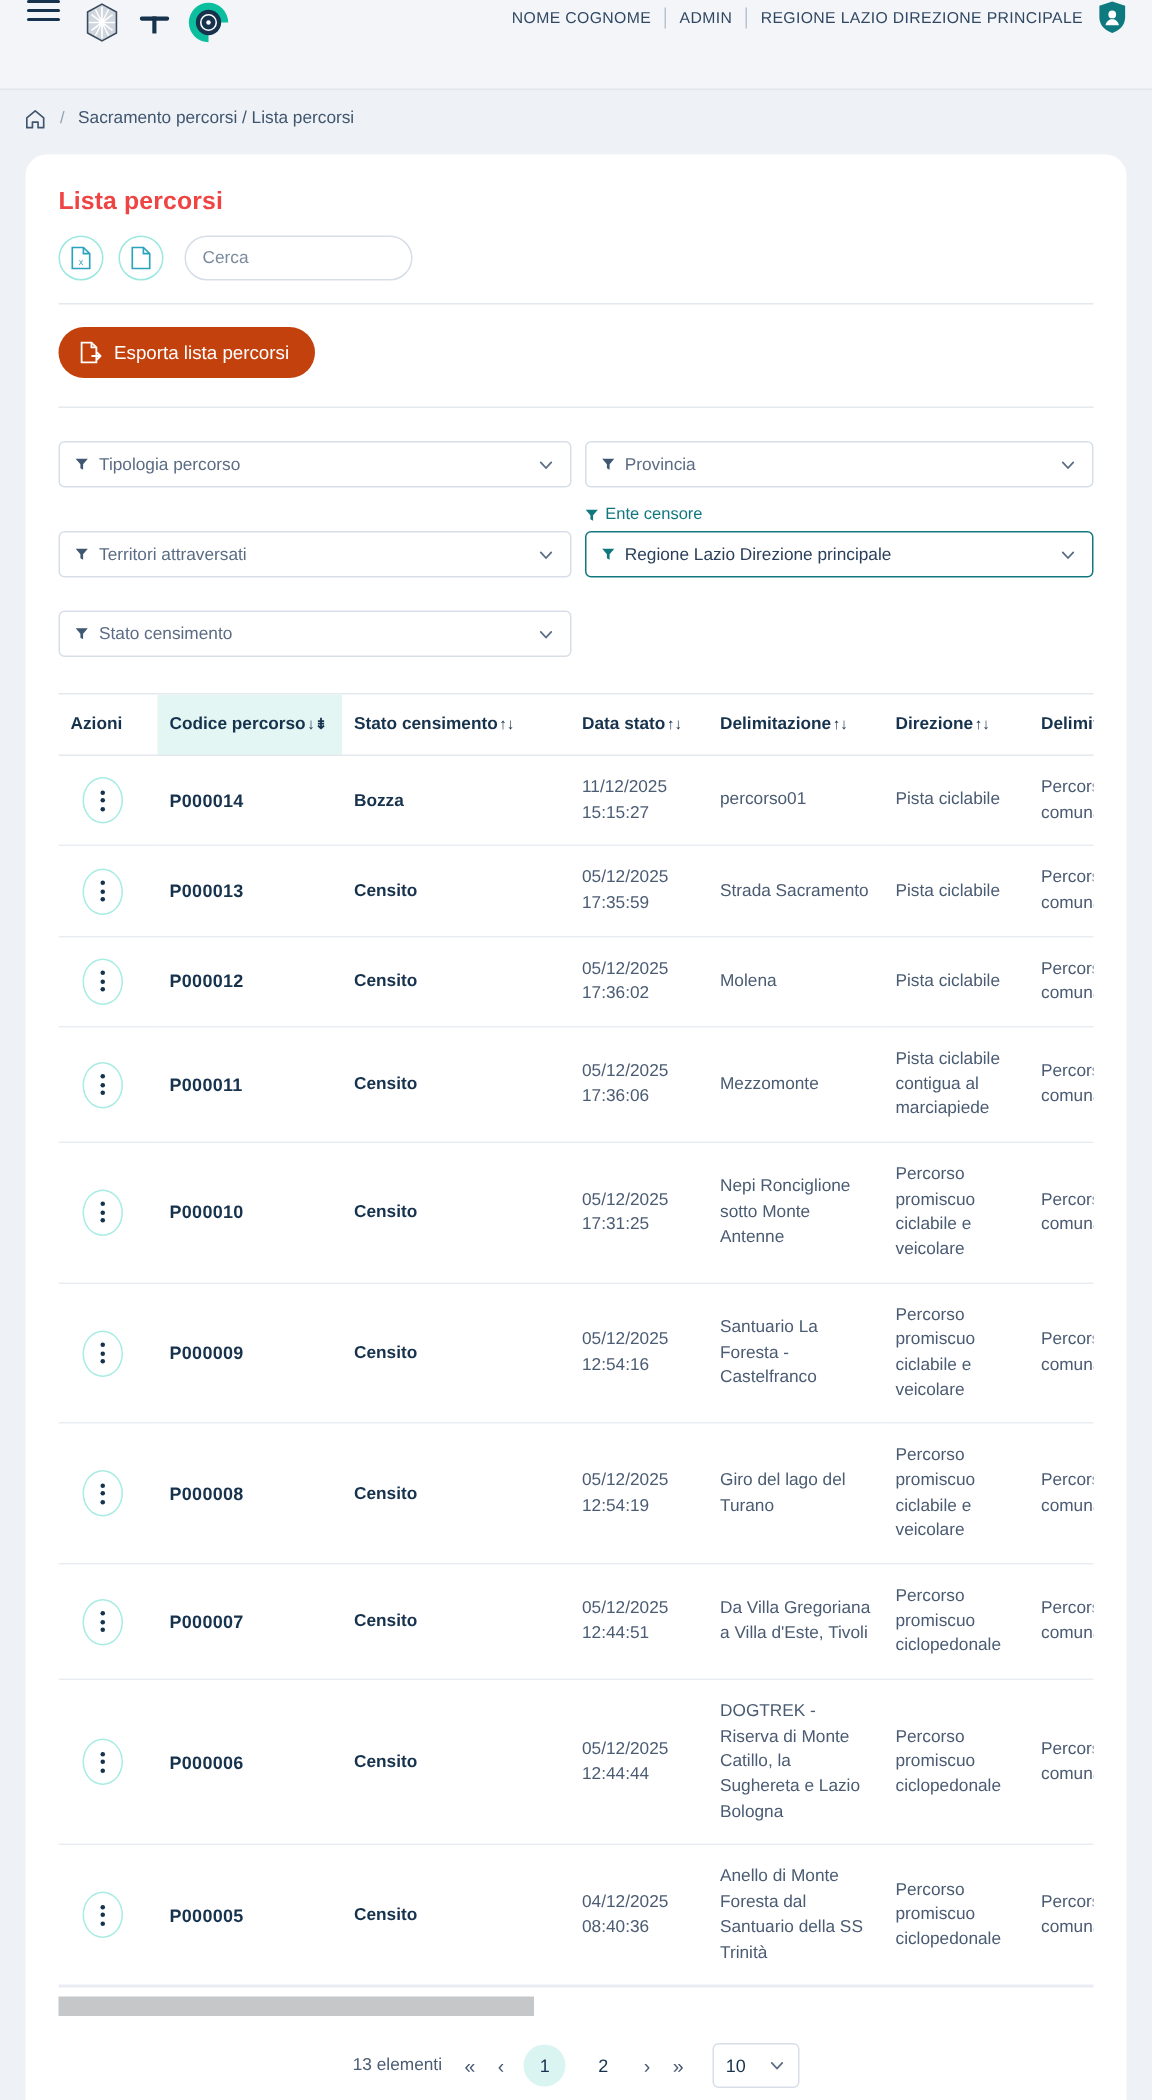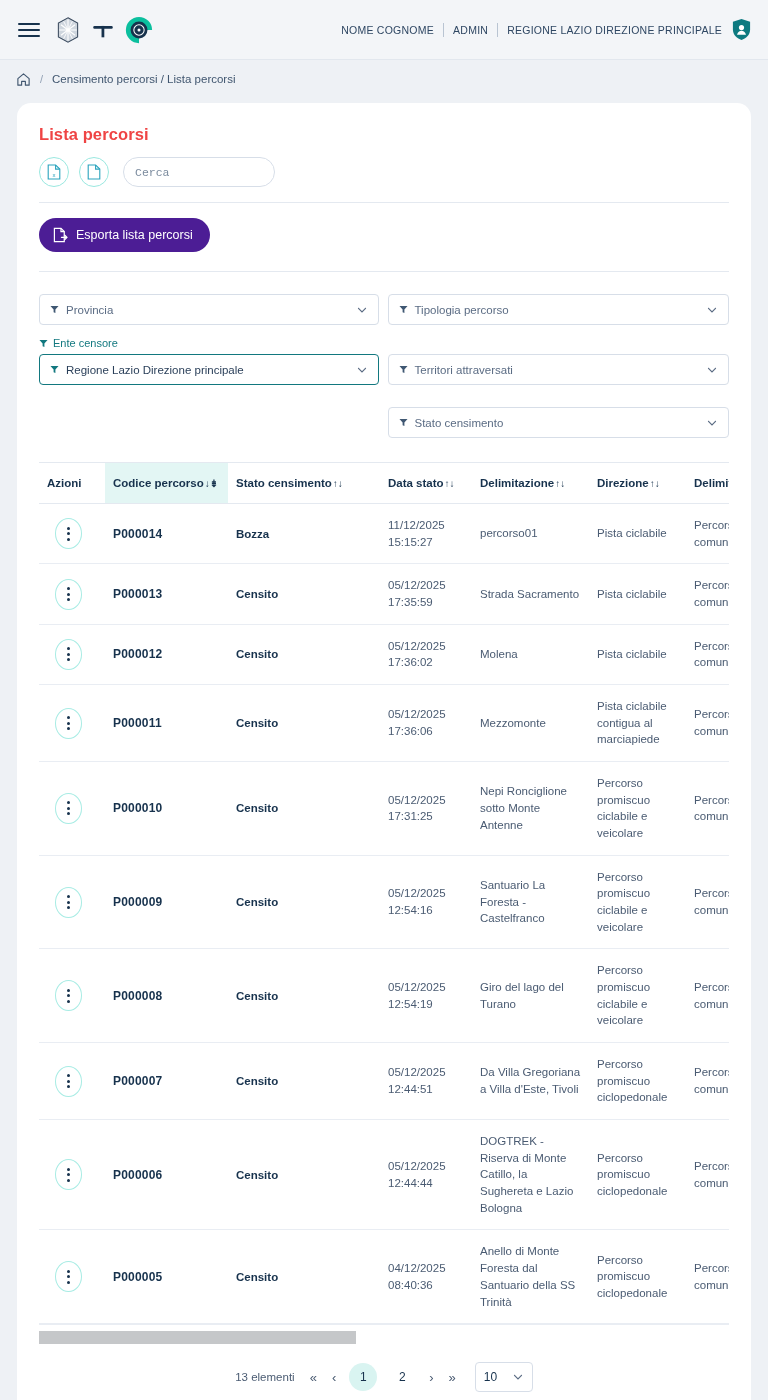--- a/index.html
+++ b/index.html
@@ -7,21 +7,21 @@
     width: 768px; height: 1400px;
     background: #eef1f5;
     font-family: "Liberation Sans", sans-serif;
     color: #1b2a4a;
     overflow: hidden;
   }
 
   
   .topbar {
     height: 60px; background: #f3f5f8;
-    display: flex; align-items: center;
+    display: flex; align-items: flex-start;
     padding: 0 16px 0 18px;
     border-bottom: 1px solid #e2e7ee;
   }
   .hamburger { width: 22px; display: flex; flex-direction: column; gap: 4px; cursor: pointer; }
   .hamburger i { display: block; height: 2px; background: #17324d; border-radius: 1px; }
   .brand-marks { display: flex; align-items: center; gap: 8px; margin-left: 14px; }
   .mark-net { width: 28px; height: 28px; }
   .mark-t { width: 26px; height: 26px; }
   .mark-logo { width: 30px; height: 30px; }
 
@@ -76,28 +76,28 @@
     display: flex; align-items: center; justify-content: center;
     cursor: pointer;
   }
   .search-wrap {
     width: 152px; height: 30px; border: 1px solid #d7dee8; border-radius: 16px;
     display: flex; align-items: center; padding: 0 11px; background: #fff;
     margin-left: 4px;
   }
   .search-wrap input {
     border: none; outline: none; font-size: 11.5px; color: #5b6c84;
-    flex: 1; background: transparent; font-family: Liberation Mono, monospace;
+    flex: 1; background: transparent; font-family: Liberation Sans, sans-serif;
   }
   .search-wrap input::placeholder { color: #7b8b9e; }
   .divider { height: 1px; background: #e4e9f0; margin: 15px 0 0 0; }
 
   .export-btn {
     display: inline-flex; align-items: center; gap: 8px;
-    background: #4c1d95; color: #fff; border: none; border-radius: 20px;
+    background: #c2410c; color: #fff; border: none; border-radius: 20px;
     padding: 9px 17px 9px 14px; font-size: 12.5px; font-family: inherit;
     cursor: pointer; margin-top: 15px; font-weight: 400;
   }
   .divider2 { height: 1px; background: #e4e9f0; margin-top: 19px; }
 
   
   .filters { margin-top: 22px; }
   .frow { display: flex; gap: 9px; }
   .fcol { display: flex; flex-direction: column; }
   .fcol.left { width: 343px; }
@@ -232,21 +232,21 @@
       <path d="M6.3 17.5 C7 14.6 9 13.4 11 13.4 C13 13.4 15 14.6 15.7 17.5 Z" fill="#ffffff"></path>
     </svg>
   </div>
 </div>
 
 <div class="breadcrumb">
   <svg class="bc-home" viewBox="0 0 16 16">
     <path d="M2 7 L8 2 L14 7 V14 H10 V10 H6 V14 H2 Z" fill="none" stroke="#40566f" stroke-width="1.2" stroke-linejoin="round"></path>
   </svg>
   <span class="bc-slash">/</span>
-  <span class="bc-text">Censimento percorsi / Lista percorsi</span>
+  <span class="bc-text">Sacramento percorsi / Lista percorsi</span>
 </div>
 
 <div class="card">
   <div class="card-inner">
 
     <div class="page-title">Lista percorsi</div>
 
 
     <div class="toolbar">
       <div class="round-btn">
@@ -280,20 +280,52 @@
         <path d="M9 10.5 H15 M12.6 8.2 L15 10.5 L12.6 12.8" fill="none" stroke="#ffffff" stroke-width="1.3" stroke-linecap="round" stroke-linejoin="round"></path>
       </svg>
       <span>Esporta lista percorsi</span>
     </button>
 
     <div class="divider2"></div>
 
     
     <div class="filters">
       <div class="frow">
+        <div class="fcol left">
+          <div class="select">
+            <svg class="funnel" viewBox="0 0 10 10">
+              <path d="M0.5 1 H9.5 L6 5 V9 L4 8 V5 Z" fill="#3f5772"></path>
+            </svg>
+            <span class="sel-label">Tipologia percorso</span>
+            <svg class="chev" viewBox="0 0 12 12">
+              <path d="M2.5 4.3 L6 8 L9.5 4.3" fill="none" stroke="#5b6c84" stroke-width="1.2" stroke-linecap="round"></path>
+            </svg>
+          </div>
+          <div class="spacer-28"></div>
+          <div class="select">
+            <svg class="funnel" viewBox="0 0 10 10">
+              <path d="M0.5 1 H9.5 L6 5 V9 L4 8 V5 Z" fill="#3f5772"></path>
+            </svg>
+            <span class="sel-label">Territori attraversati</span>
+            <svg class="chev" viewBox="0 0 12 12">
+              <path d="M2.5 4.3 L6 8 L9.5 4.3" fill="none" stroke="#5b6c84" stroke-width="1.2" stroke-linecap="round"></path>
+            </svg>
+          </div>
+          <div class="spacer-22"></div>
+          <div class="select">
+            <svg class="funnel" viewBox="0 0 10 10">
+              <path d="M0.5 1 H9.5 L6 5 V9 L4 8 V5 Z" fill="#3f5772"></path>
+            </svg>
+            <span class="sel-label">Stato censimento</span>
+            <svg class="chev" viewBox="0 0 12 12">
+              <path d="M2.5 4.3 L6 8 L9.5 4.3" fill="none" stroke="#5b6c84" stroke-width="1.2" stroke-linecap="round"></path>
+            </svg>
+          </div>
+        </div>
+
         <div class="fcol right">
           <div class="select">
             <svg class="funnel" viewBox="0 0 10 10">
               <path d="M0.5 1 H9.5 L6 5 V9 L4 8 V5 Z" fill="#3f5772"></path>
             </svg>
             <span class="sel-label">Provincia</span>
             <svg class="chev" viewBox="0 0 12 12">
               <path d="M2.5 4.3 L6 8 L9.5 4.3" fill="none" stroke="#5b6c84" stroke-width="1.2" stroke-linecap="round"></path>
             </svg>
           </div>
@@ -302,52 +334,20 @@
             <svg class="funnel" viewBox="0 0 10 10">
               <path d="M0.5 1 H9.5 L6 5 V9 L4 8 V5 Z" fill="#12787f"></path>
             </svg>
             <span>Ente censore</span>
           </div>
           <div class="select accent">
             <svg class="funnel" viewBox="0 0 10 10">
               <path d="M0.5 1 H9.5 L6 5 V9 L4 8 V5 Z" fill="#12787f"></path>
             </svg>
             <span class="sel-label">Regione Lazio Direzione principale</span>
-            <svg class="chev" viewBox="0 0 12 12">
-              <path d="M2.5 4.3 L6 8 L9.5 4.3" fill="none" stroke="#5b6c84" stroke-width="1.2" stroke-linecap="round"></path>
-            </svg>
-          </div>
-        </div>
-
-        <div class="fcol left">
-          <div class="select">
-            <svg class="funnel" viewBox="0 0 10 10">
-              <path d="M0.5 1 H9.5 L6 5 V9 L4 8 V5 Z" fill="#3f5772"></path>
-            </svg>
-            <span class="sel-label">Tipologia percorso</span>
-            <svg class="chev" viewBox="0 0 12 12">
-              <path d="M2.5 4.3 L6 8 L9.5 4.3" fill="none" stroke="#5b6c84" stroke-width="1.2" stroke-linecap="round"></path>
-            </svg>
-          </div>
-          <div class="spacer-28"></div>
-          <div class="select">
-            <svg class="funnel" viewBox="0 0 10 10">
-              <path d="M0.5 1 H9.5 L6 5 V9 L4 8 V5 Z" fill="#3f5772"></path>
-            </svg>
-            <span class="sel-label">Territori attraversati</span>
-            <svg class="chev" viewBox="0 0 12 12">
-              <path d="M2.5 4.3 L6 8 L9.5 4.3" fill="none" stroke="#5b6c84" stroke-width="1.2" stroke-linecap="round"></path>
-            </svg>
-          </div>
-          <div class="spacer-22"></div>
-          <div class="select">
-            <svg class="funnel" viewBox="0 0 10 10">
-              <path d="M0.5 1 H9.5 L6 5 V9 L4 8 V5 Z" fill="#3f5772"></path>
-            </svg>
-            <span class="sel-label">Stato censimento</span>
             <svg class="chev" viewBox="0 0 12 12">
               <path d="M2.5 4.3 L6 8 L9.5 4.3" fill="none" stroke="#5b6c84" stroke-width="1.2" stroke-linecap="round"></path>
             </svg>
           </div>
         </div>
       </div>
     </div>
 
     
     <div class="table-scroll">

